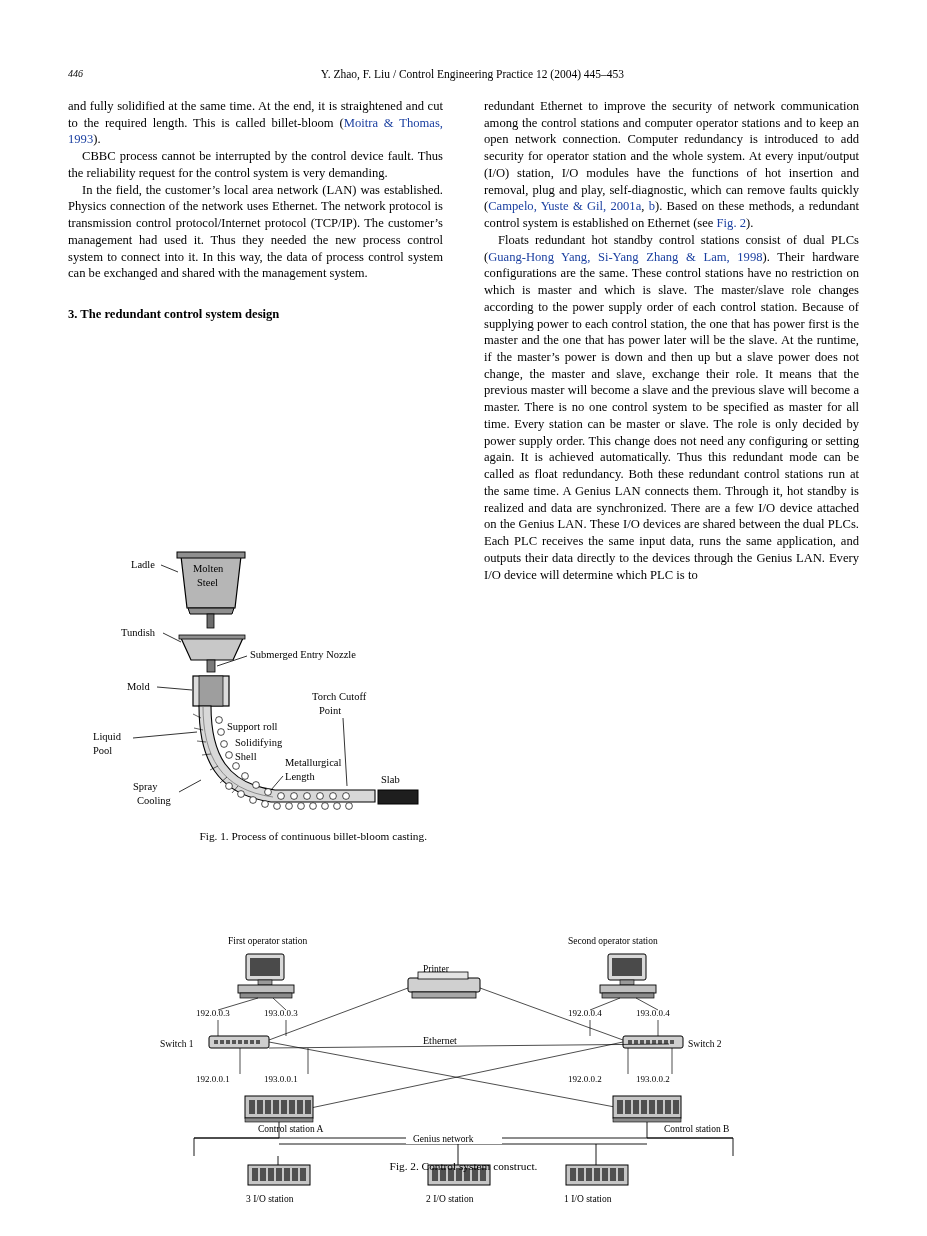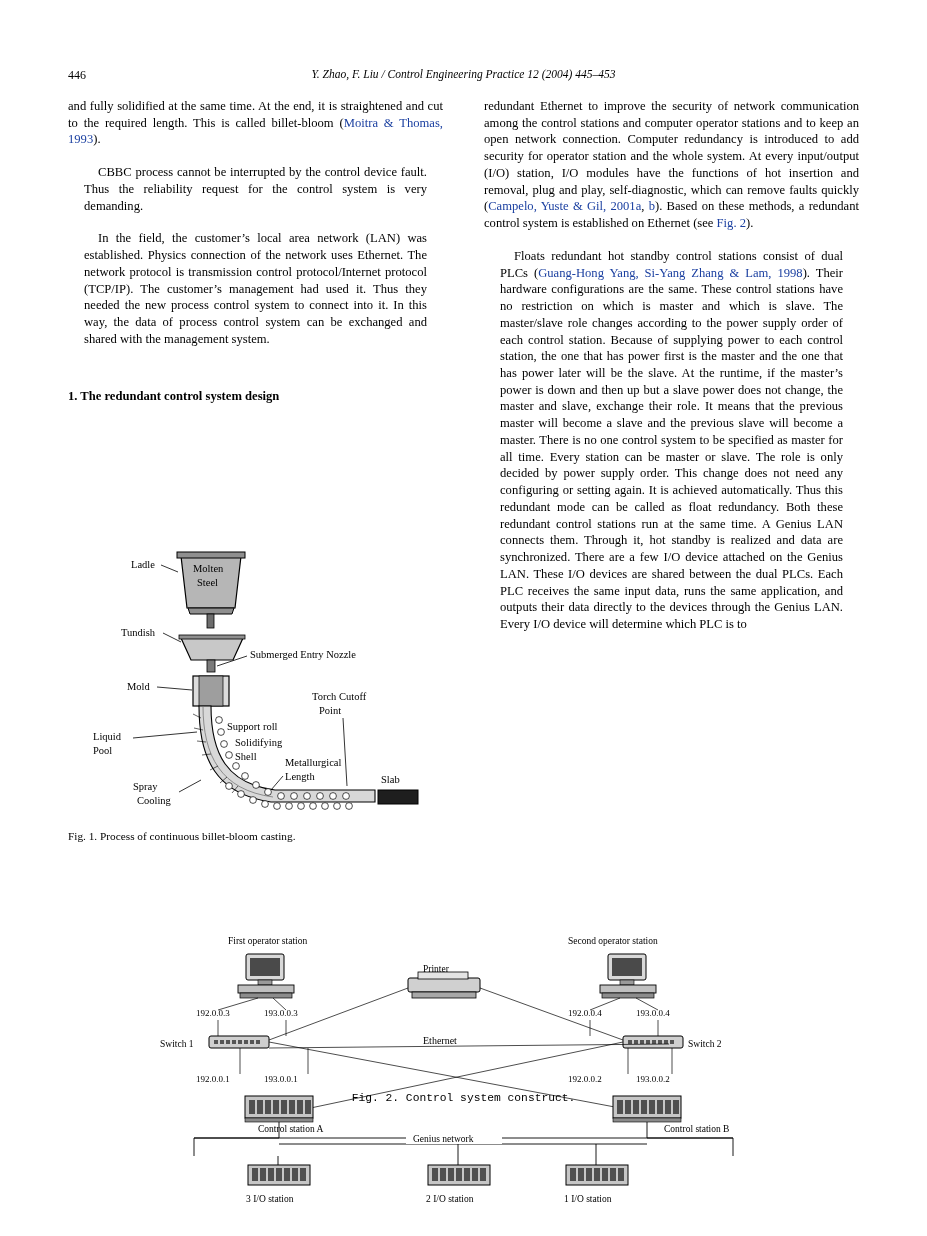--- a/index.html
+++ b/index.html
@@ -28,50 +28,50 @@
     top: 68px;
     left: 68px;
     width: 791px;
     height: 16px;
     font-size: 11.5px;
   }
   .runhead .pageno {
     position: absolute;
     left: 0;
     top: 0;
-    font-size: 12px;
+    font-size: 10px;
+    font-style: italic;
   }
   .runhead .citation {
     position: absolute;
-    left: 0;
+    left: 9px;
     top: 0;
     width: 791px;
     text-align: center;
-    font-style: italic;
     font-size: 11.5px;
   }
 
   
   .col {
     position: absolute;
     top: 98px;
     width: 375px;
     font-size: 12.6px;
     line-height: 1.33;
     text-align: justify;
   }
   .col-left { left: 68px; }
   .col-right { left: 484px; }
 
   p.para {
     margin: 0;
     text-indent: 0;
   }
   p.indent {
-    margin: 16px;
+    margin: 0;
     text-indent: 14px;
   }
   .link {
     color: #1a3fa0;
   }
   h3.section {
     font-size: 12.6px;
     font-weight: bold;
     margin: 0;
     padding: 0;
@@ -82,43 +82,42 @@
   
   .fig1-wrap {
     position: absolute;
     left: 75px;
     top: 540px;
     width: 375px;
     height: 300px;
   }
   .fig1-caption {
     position: absolute;
-    left: 68px;
+    left: 52px;
     top: 830px;
     width: 375px;
-    text-align: left;
+    text-align: right;
     font-size: 11.3px;
   }
 
   
   .fig2-wrap {
     position: absolute;
     left: 68px;
     top: 932px;
     width: 791px;
     height: 288px;
   }
   .fig2-caption {
     position: absolute;
     left: 68px;
-    top: 1092px;
+    top: 1160px;
     width: 791px;
     text-align: center;
     font-size: 11.3px;
-    font-family: Liberation Mono, monospace;
   }
 
   svg text {
     font-family: "Liberation Serif", serif;
   }
 </style>
 </head>
 <body>
 
 <div class="page">
@@ -126,21 +125,21 @@
   <div class="runhead">
     <span class="pageno">446</span>
     <span class="citation">Y. Zhao, F. Liu / Control Engineering Practice 12 (2004) 445–453</span>
   </div>
 
   <div class="col col-left">
     <p class="para"><span>and fully solidified at the same time. At the end, it is straightened and cut to the required length. This is called billet-bloom (</span><span class="link">Moitra &amp; Thomas, 1993</span><span>).</span></p>
     <p class="indent">CBBC process cannot be interrupted by the control device fault. Thus the reliability request for the control system is very demanding.</p>
     <p class="indent">In the field, the customer’s local area network (LAN) was established. Physics connection of the network uses Ethernet. The network protocol is transmission control protocol/Internet protocol (TCP/IP). The customer’s management had used it. Thus they needed the new process control system to connect into it. In this way, the data of process control system can be exchanged and shared with the management system.</p>
     <div class="spacer-lg"></div>
-    <h3 class="section">1.  The redundant control system design</h3>
+    <h3 class="section">3.  The redundant control system design</h3>
     <div class="spacer-md"></div>
   </div>
 
   <div class="col col-right">
     <p class="para"><span>redundant Ethernet to improve the security of network communication among the control stations and computer operator stations and to keep an open network connection. Computer redundancy is introduced to add security for operator station and the whole system. At every input/output (I/O) station, I/O modules have the functions of hot insertion and removal, plug and play, self-diagnostic, which can remove faults quickly (</span><span class="link">Campelo, Yuste &amp; Gil, 2001a</span><span>, </span><span class="link">b</span><span>). Based on these methods, a redundant control system is established on Ethernet (see </span><span class="link">Fig. 2</span><span>).</span></p>
     <p class="indent"><span>Floats redundant hot standby control stations consist of dual PLCs (</span><span class="link">Guang-Hong Yang, Si-Yang Zhang &amp; Lam, 1998</span><span>). Their hardware configurations are the same. These control stations have no restriction on which is master and which is slave. The master/slave role changes according to the power supply order of each control station. Because of supplying power to each control station, the one that has power first is the master and the one that has power later will be the slave. At the runtime, if the master’s power is down and then up but a slave power does not change, the master and slave, exchange their role. It means that the previous master will become a slave and the previous slave will become a master. There is no one control system to be specified as master for all time. Every station can be master or slave. The role is only decided by power supply order. This change does not need any configuring or setting again. It is achieved automatically. Thus this redundant mode can be called as float redundancy. Both these redundant control stations run at the same time. A Genius LAN connects them. Through it, hot standby is realized and data are synchronized. There are a few I/O device attached on the Genius LAN. These I/O devices are shared between the dual PLCs. Each PLC receives the same input data, runs the same application, and outputs their data directly to the devices through the Genius LAN. Every I/O device will determine which PLC is to</span></p>
   </div>
 
   <div class="fig1-wrap">
     <svg width="375" height="300" viewBox="0 0 375 300">

